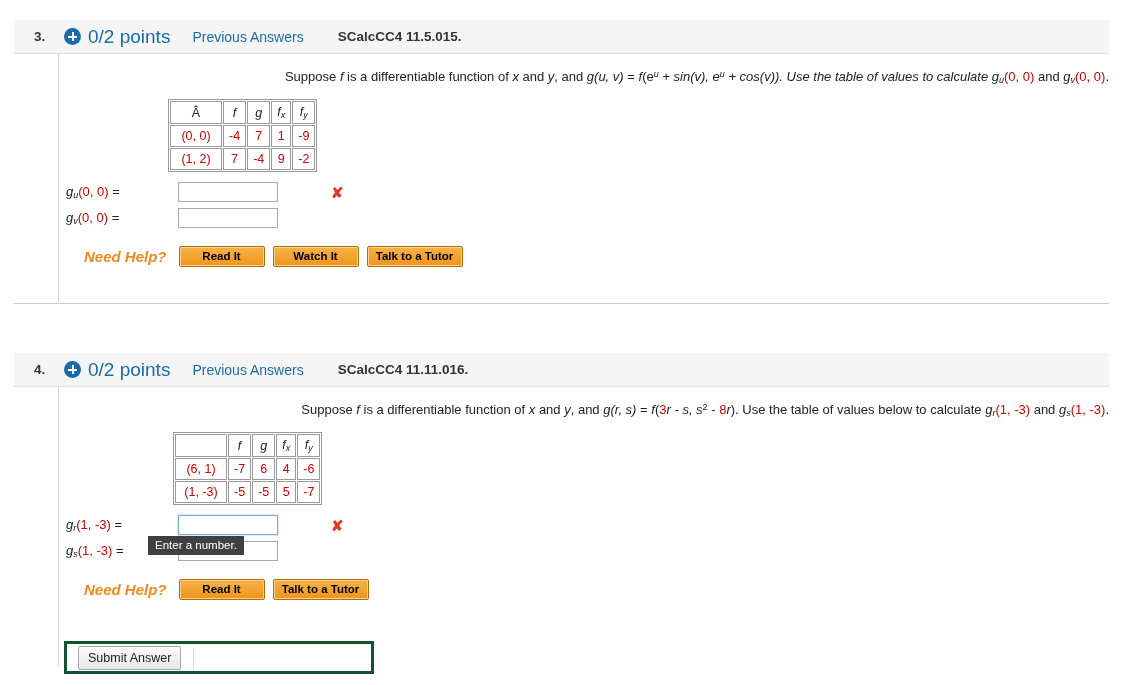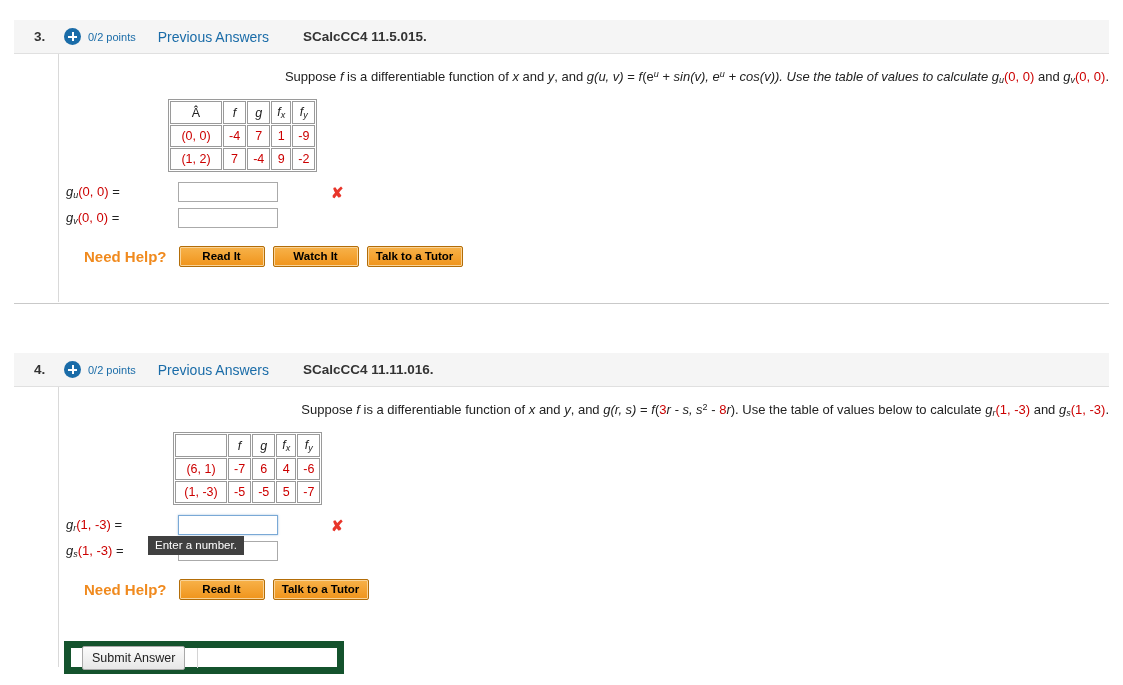--- a/index.html
+++ b/index.html
@@ -41,21 +41,21 @@
   }
   .plus-icon::before, .plus-icon::after {
     content: "";
     position: absolute;
     background: #ffffff;
   }
   .plus-icon::before { left: 4px; top: 7.5px; width: 9px; height: 2px; }
   .plus-icon::after  { top: 4px; left: 7.5px; height: 9px; width: 2px; }
   .points {
     color: #1a6ca8;
-    font-size: 11px;
+    font-size: 19px;
     margin-right: 22px;
   }
   .prev-answers {
     color: #1a6ca8;
     font-size: 14px;
     margin-right: 34px;
   }
   .q-code {
     color: #333;
     font-weight: bold;
@@ -154,20 +154,21 @@
     display: flex;
     align-items: center;
     margin-top: 16px;
     padding-left: 6px;
   }
   .need-help-label {
     color: #f08a1e;
     font-weight: bold;
     font-size: 15px;
     margin-right: 12px;
+    font-style: italic;
   }
   .help-btn {
     font-family: "Liberation Sans", sans-serif;
     font-size: 11.5px;
     font-weight: bold;
     color: #000000;
     background: linear-gradient(#f7b24a, #f0941b);
     border: 1px solid #b36d08;
     border-radius: 2px;
     padding: 3px 0 4px 0;
@@ -187,23 +188,23 @@
     width: 1095px;
     height: 1px;
     background: #c9c9c9;
   }
 
   
   .submit-bar {
     position: absolute;
     left: 64px;
     top: 641px;
-    width: 280px;
+    width: 310px;
     height: 33px;
-    border: 7px solid #14532d;
+    border: 3px solid #14532d;
     background: #ffffff;
     display: flex;
     align-items: center;
     padding-left: 11px;
   }
   .gray-btn {
     font-family: "Liberation Sans", sans-serif;
     font-size: 12.5px;
     color: #222;
     background: linear-gradient(#fbfbfb, #e7e7e7);

